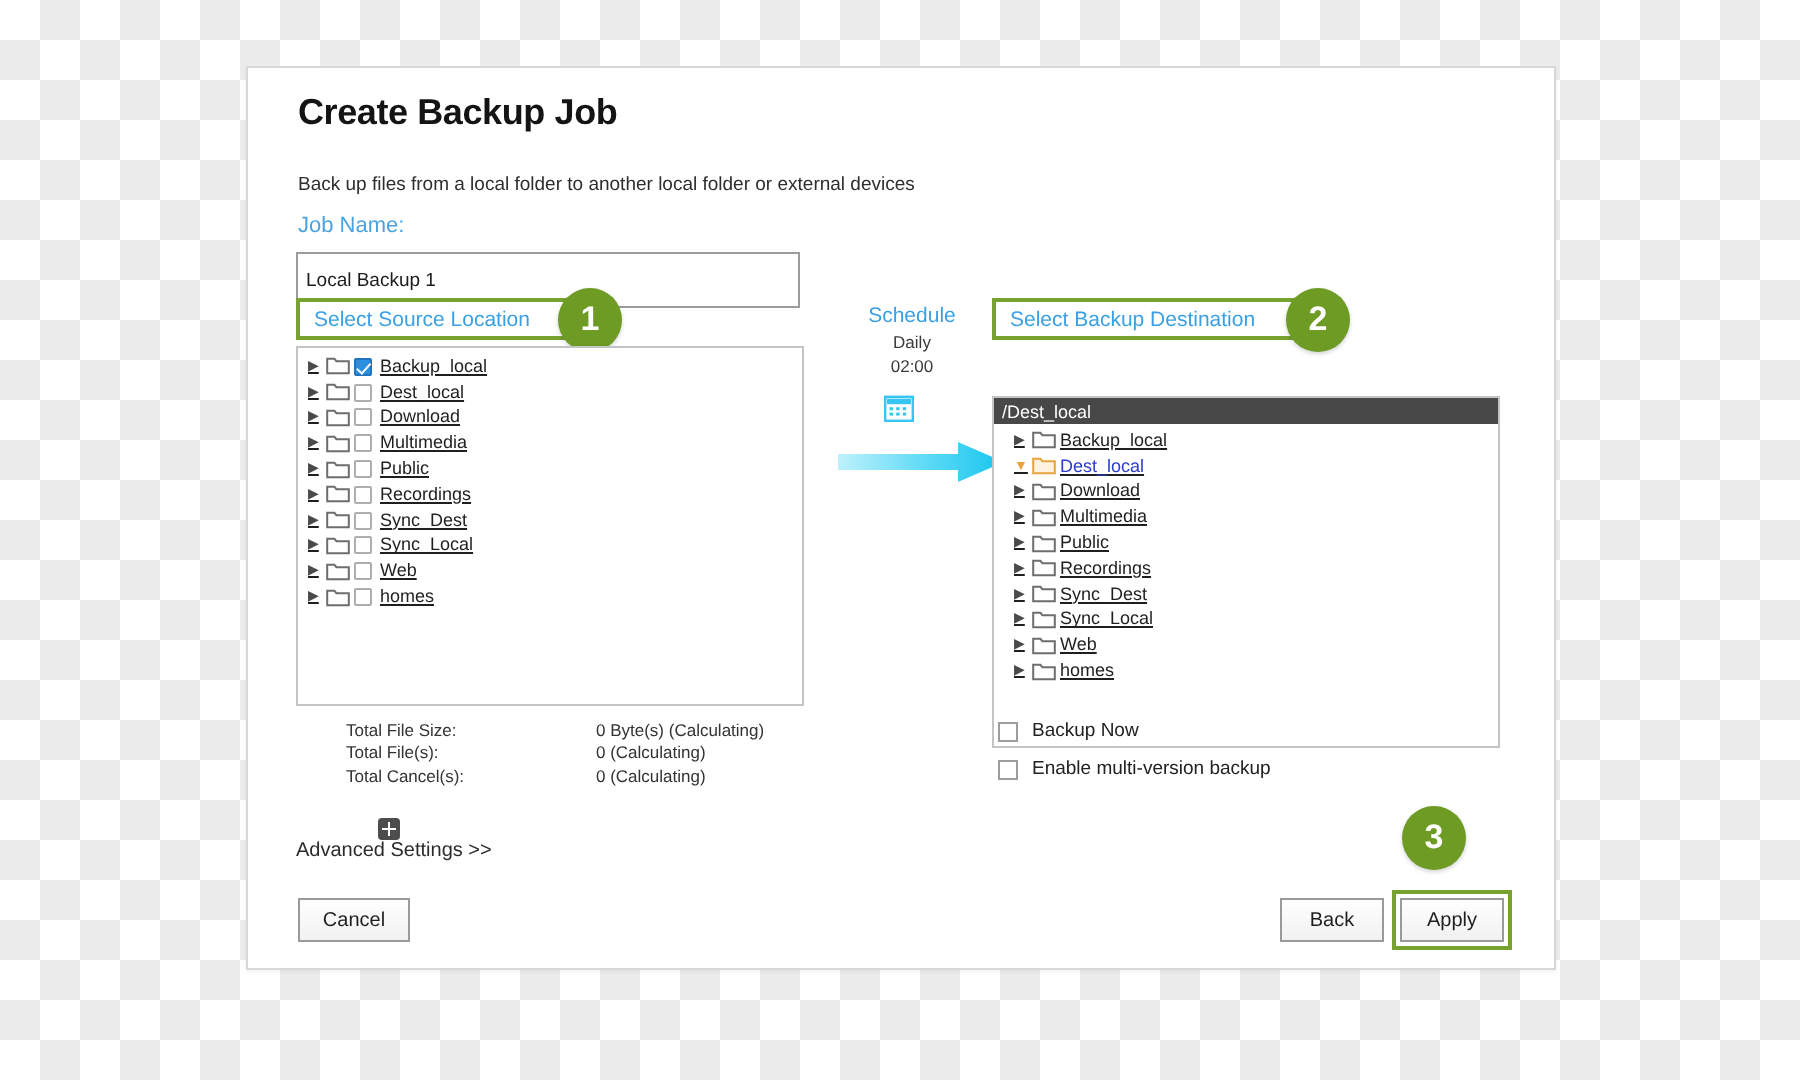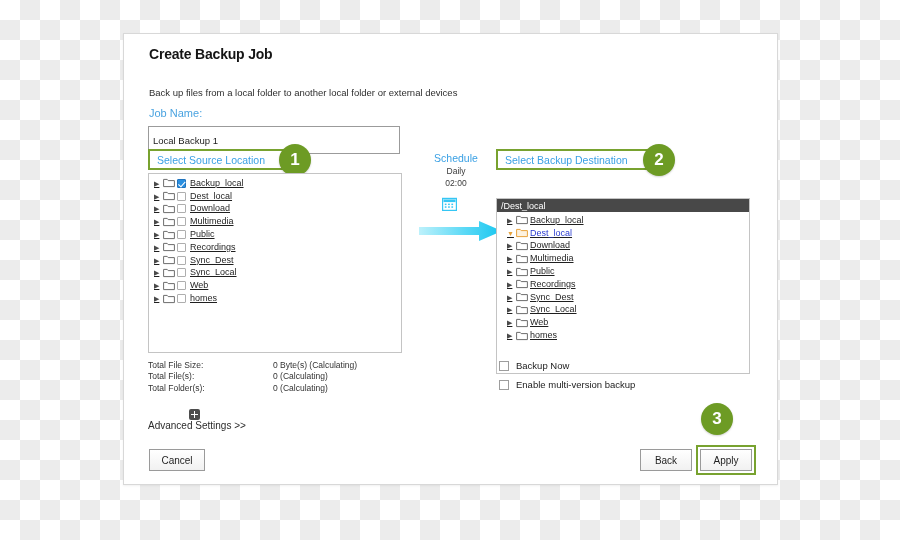--- a/index.html
+++ b/index.html
@@ -29,21 +29,21 @@
     background: #ffffff;
     border: 1px solid #d8d8d8;
     box-sizing: border-box;
     box-shadow: 0 1px 2px rgba(0,0,0,0.06);
   }
 
   .page-title {
     position: absolute;
     left: 25px;
     top: 12px;
-    font-size: 14px;
+    font-size: 18px;
     font-weight: bold;
     color: #141414;
     letter-spacing: -0.2px;
   }
 
   .subtitle {
     position: absolute;
     left: 25px;
     top: 53px;
     font-size: 9.5px;
@@ -243,21 +243,21 @@
     border-left: 1px solid #bdbdbd;
     background: linear-gradient(#fbfbfb, #e9e9e9);
     display: flex;
     align-items: center;
     justify-content: center;
   }
 
   
   .stats { position: absolute; left: 24px; top: 325px; font-size: 8.5px; color: #333; }
   .stat-row { display: flex; height: 11.5px; align-items: center; }
-  .stat-key { width: 125px; }
+  .stat-key { width: 125px; margin-left: 25px; }
   .stat-val { }
 
   .adv {
     position: absolute;
     left: 24px;
     top: 375px;
     display: flex;
     align-items: center;
     font-size: 10px;
     color: #2b2b2b;
@@ -537,21 +537,21 @@
   <div class="stats" id="stats-block">
       <div class="stat-row">
         <span class="stat-key">Total File Size:</span>
         <span class="stat-val">0 Byte(s) (Calculating)</span>
       </div>
       <div class="stat-row">
         <span class="stat-key">Total File(s):</span>
         <span class="stat-val">0 (Calculating)</span>
       </div>
       <div class="stat-row">
-        <span class="stat-key">Total Folder(s):</span>
+        <span class="stat-key">Total Cancel(s):</span>
         <span class="stat-val">0 (Calculating)</span>
       </div>
     </div>
 
   <div class="adv">
     <span class="adv-ico"></span>
     <span>Advanced Settings &gt;&gt;</span>
   </div>
 
   <div class="opt-row" id="opt-backup-now">

